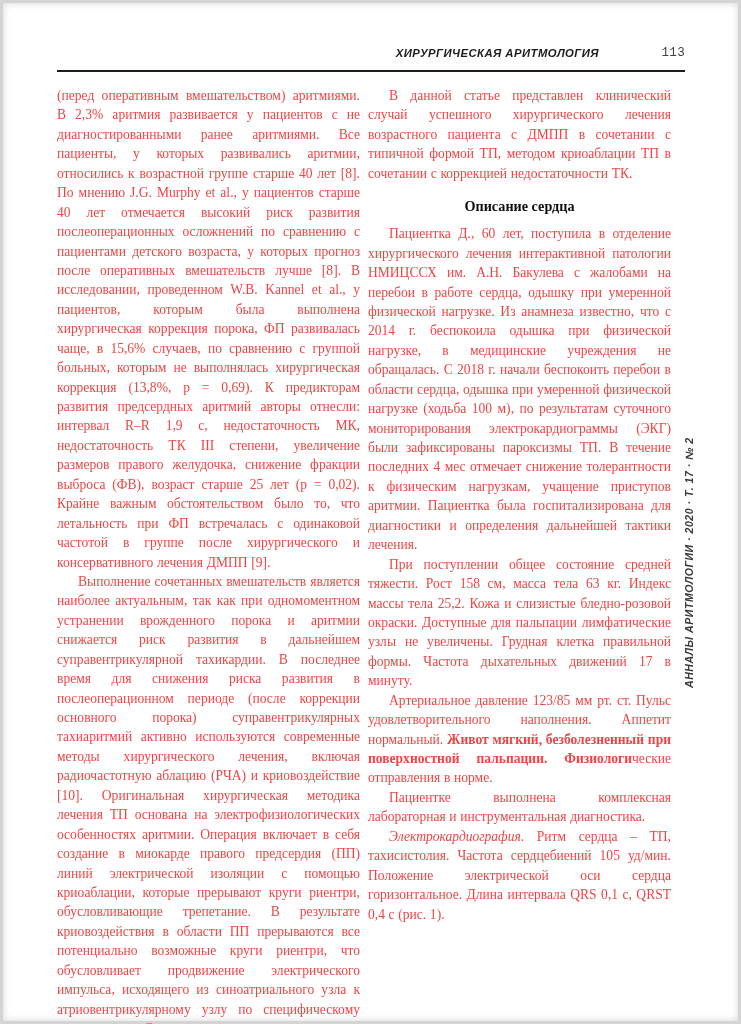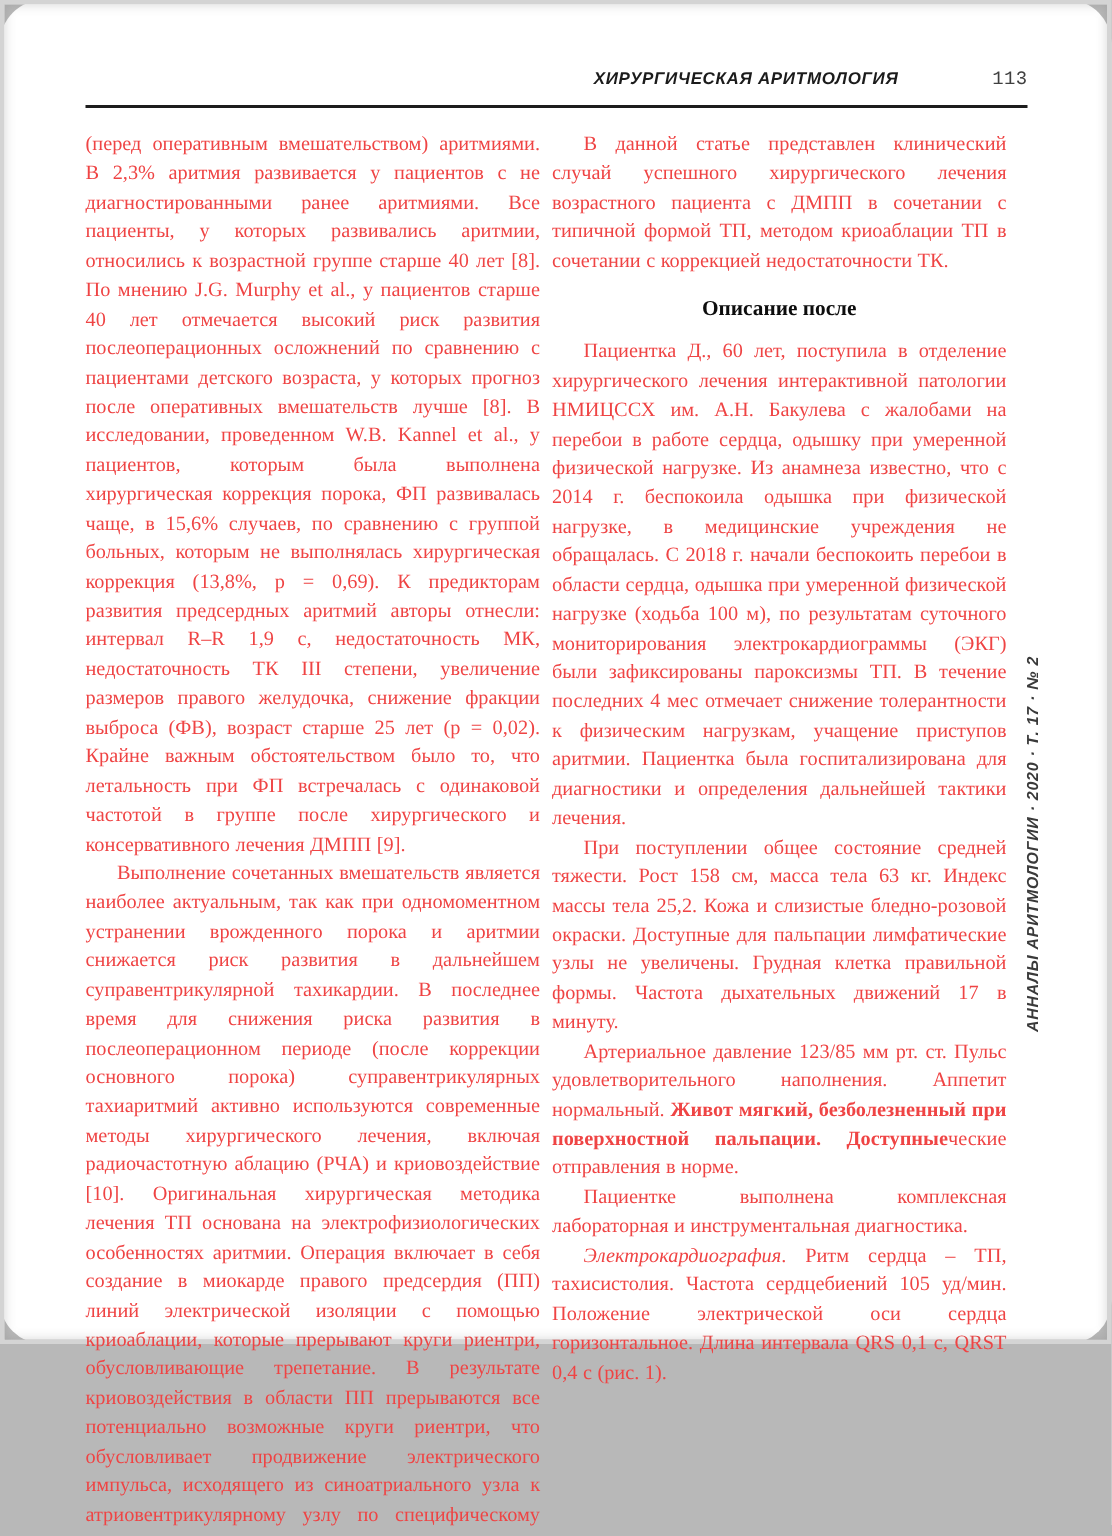--- a/index.html
+++ b/index.html
@@ -10,24 +10,23 @@
   body {
     width: 741px;
     height: 1024px;
     overflow: hidden;
     font-family: "Liberation Serif", "DejaVu Serif", serif;
   }
 
   #page {
     position: relative;
     width: 741px;
-    height: 896px;
+    height: 1024px;
     background: #ffffff;
     box-sizing: border-box;
-    border-radius: 29px;
   }
 
   
   #page::before {
     content: "";
     position: absolute;
     left: 0; top: 0; right: 0; bottom: 0;
     border: 3px solid #d4d4d4;
     pointer-events: none;
   }
@@ -143,26 +142,26 @@
   </div>
 
   <div class="column" id="col-left">
     <p class="para noindent">(перед оперативным вмешательством) аритмиями. В 2,3% аритмия развивается у пациентов с не диагностированными ранее аритмиями. Все пациенты, у которых развивались аритмии, относились к возрастной группе старше 40 лет [8]. По мнению J.G. Murphy et al., у пациентов старше 40 лет отмечается высокий риск развития послеоперационных осложнений по сравнению с пациентами детского возраста, у которых прогноз после оперативных вмешательств лучше [8]. В исследовании, проведенном W.B. Kannel et al., у пациентов, которым была выполнена хирургическая коррекция порока, ФП развивалась чаще, в 15,6% случаев, по сравнению с группой больных, которым не выполнялась хирургическая коррекция (13,8%, p = 0,69). К предикторам развития предсердных аритмий авторы отнесли: интервал R–R 1,9 с, недостаточность МК, недостаточность ТК III степени, увеличение размеров правого желудочка, снижение фракции выброса (ФВ), возраст старше 25 лет (p = 0,02). Крайне важным обстоятельством было то, что летальность при ФП встречалась с одинаковой частотой в группе после хирургического и консервативного лечения ДМПП [9].</p>
     <p class="para">Выполнение сочетанных вмешательств является наиболее актуальным, так как при одномоментном устранении врожденного порока и аритмии снижается риск развития в дальнейшем суправентрикулярной тахикардии. В последнее время для снижения риска развития в послеоперационном периоде (после коррекции основного порока) суправентрикулярных тахиаритмий активно используются современные методы хирургического лечения, включая радиочастотную аблацию (РЧА) и криовоздействие [10]. Оригинальная хирургическая методика лечения ТП основана на электрофизиологических особенностях аритмии. Операция включает в себя создание в миокарде правого предсердия (ПП) линий электрической изоляции с помощью криоаблации, которые прерывают круги риентри, обусловливающие трепетание. В результате криовоздействия в области ПП прерываются все потенциально возможные круги риентри, что обусловливает продвижение электрического импульса, исходящего из синоатриального узла к атриовентрикулярному узлу по специфическому маршруту. Это позволяет электрически координированно активировать предсердный миокард и не допускать рецидива аритмии в будущем. Эта особенность учитывается при выполнении большинства новых опе-</p>
   </div>
 
   <div class="column" id="col-right">
     <p class="para">В данной статье представлен клинический случай успешного хирургического лечения возрастного пациента с ДМПП в сочетании с типичной формой ТП, методом криоаблации ТП в сочетании с коррекцией недостаточности ТК.</p>
 
-    <h2 class="section-head">Описание после</h2>
+    <h2 class="section-head">Описание сердца</h2>
 
     <p class="para">Пациентка Д., 60 лет, поступила в отделение хирургического лечения интерактивной патологии НМИЦССХ им. А.Н. Бакулева с жалобами на перебои в работе сердца, одышку при умеренной физической нагрузке. Из анамнеза известно, что с 2014 г. беспокоила одышка при физической нагрузке, в медицинские учреждения не обращалась. С 2018 г. начали беспокоить перебои в области сердца, одышка при умеренной физической нагрузке (ходьба 100 м), по результатам суточного мониторирования электрокардиограммы (ЭКГ) были зафиксированы пароксизмы ТП. В течение последних 4 мес отмечает снижение толерантности к физическим нагрузкам, учащение приступов аритмии. Пациентка была госпитализирована для диагностики и определения дальнейшей тактики лечения.</p>
     <p class="para">При поступлении общее состояние средней тяжести. Рост 158 см, масса тела 63 кг. Индекс массы тела 25,2. Кожа и слизистые бледно-розовой окраски. Доступные для пальпации лимфатические узлы не увеличены. Грудная клетка правильной формы. Частота дыхательных движений 17 в минуту.</p>
 
-    <p class="para"><span>Артериальное давление 123/85 мм рт. ст. Пульс удовлетворительного наполнения. Аппетит нормальный. </span><span class="b">Живот мягкий, безболезненный при поверхностной пальпации. </span><span class="b">Доступные</span><span>ческие отправления в норме.</span></p>
+    <p class="para"><span>Артериальное давление 123/85 мм рт. ст. Пульс удовлетворительного наполнения. Аппетит нормальный. </span><span class="b">Живот мягкий, безболезненный при поверхностной пальпации. </span><span class="b">Физиологи</span><span>ческие отправления в норме.</span></p>
 
     <p class="para">Пациентке выполнена комплексная лабораторная и инструментальная диагностика.</p>
 
     <p class="para"><span class="it">Электрокардиография</span><span>. Ритм сердца – ТП, тахисистолия. Частота сердцебиений 105 уд/мин. Положение электрической оси сердца горизонтальное. Длина интервала QRS 0,1 с, QRST 0,4 с (рис. 1).</span></p>
 
   </div>
 
   <div id="side-running-head">АННАЛЫ АРИТМОЛОГИИ · 2020 · Т. 17 · № 2</div>
 
 </div>

